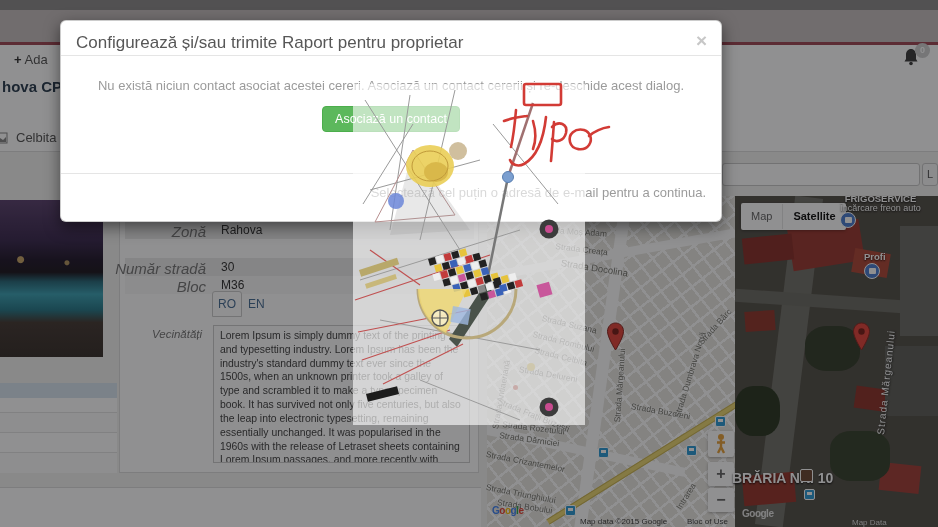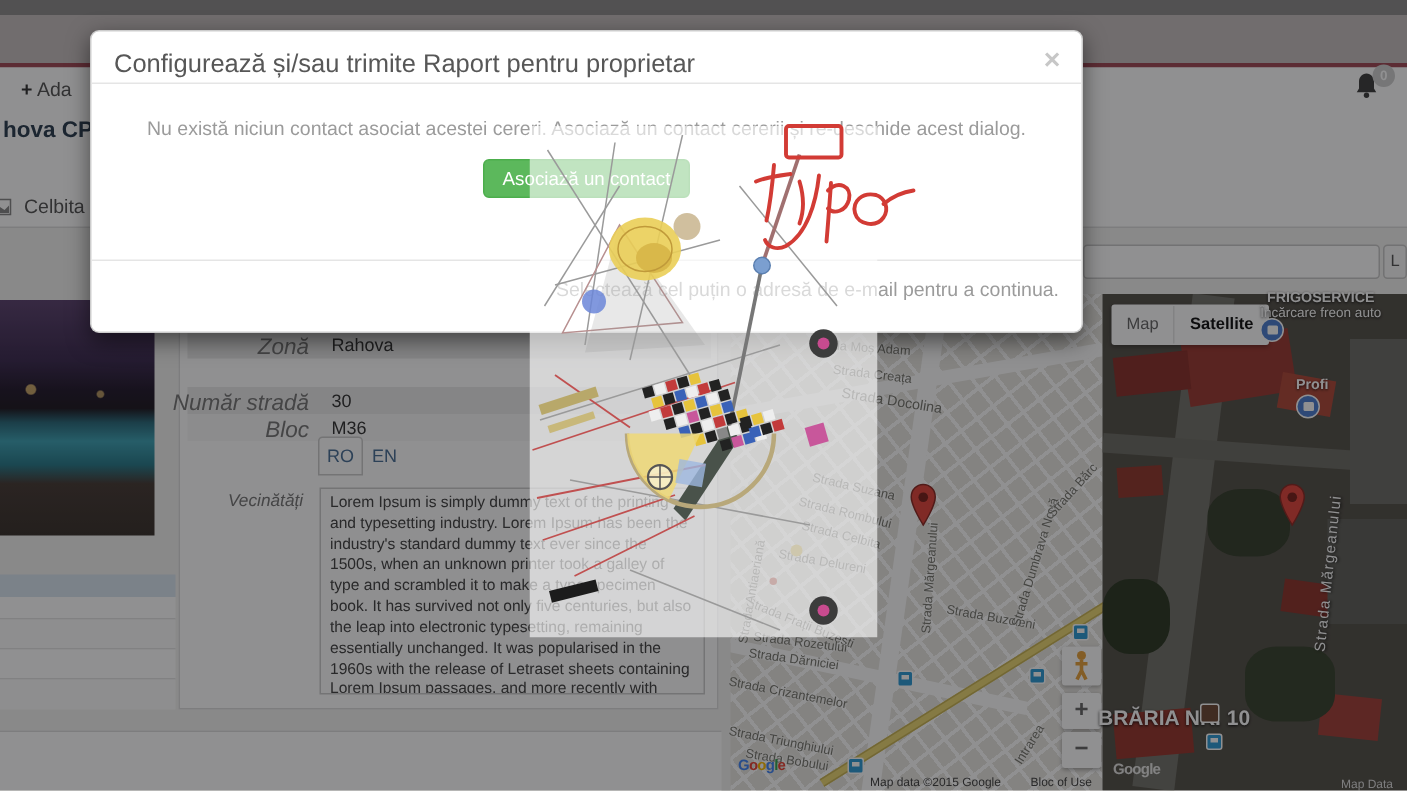--- a/index.html
+++ b/index.html
@@ -254,21 +254,21 @@
       </div>
     <svg class="abs" style="left:852px;top:322px;" width="19" height="29">
       <path d="M9.5,1 C5,1 1.5,4.6 1.5,9.4 C1.5,15.5 9.5,28 9.5,28 C9.5,28 17.5,15.5 17.5,9.4 C17.5,4.6 14,1 9.5,1 Z" fill="#e2453c" stroke="#8c2b25"></path>
       <circle cx="9.5" cy="9.5" r="3.2" fill="#7a211c"></circle>
     </svg>
     <span class="street sat" style="left:875px;top:434px;transform:rotate(-84deg);transform-origin:0 0;">Strada Mărgeanului</span>
     <div class="poilabel" style="left:732px;top:470px;font-size:14px;font-weight:bold;">BRĂRIA NR. 10</div>
     <div class="abs" style="left:800px;top:469px;width:13px;height:13px;background:#6e4a36;border:1px solid #fff;border-radius:2px;"></div>
     <div class="busicon" style="left:804px;top:489px;"></div>
     <div class="glogo" style="left:742px;top:508px;color:#f2f2f2;opacity:.9;">Google</div>
-    <span class="attr" style="left:894px;top:518px;color:#ddd;">Map Data</span>
+    <span class="attr" style="left:852px;top:518px;color:#ddd;">Map Data</span>
   </div>
 
   <div id="dim"></div>
 
   <div id="modal">
     <div class="mhead">
       <div class="mtitle">Configurează și/sau trimite Raport pentru proprietar</div>
       <div class="mclose">×</div>
     </div>
     <div class="mbody">

